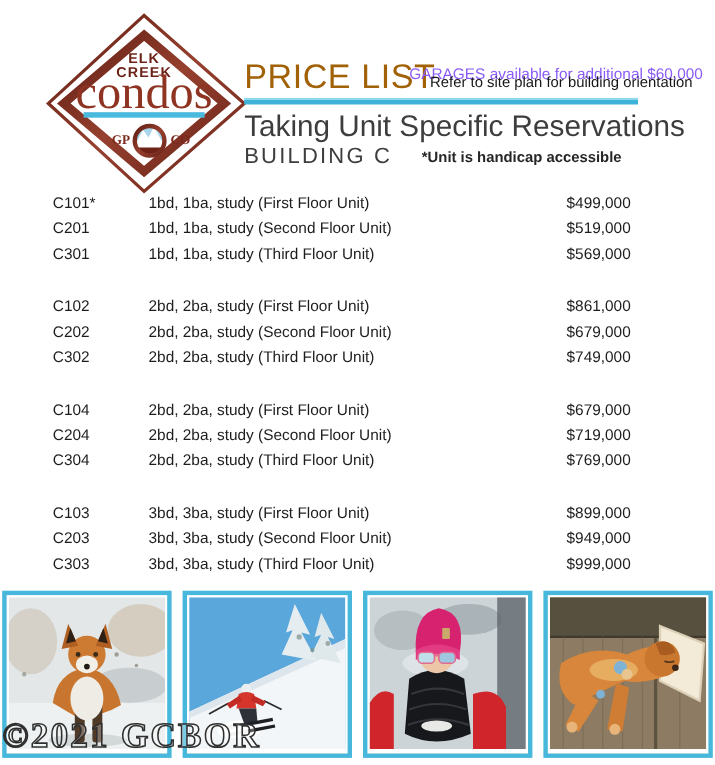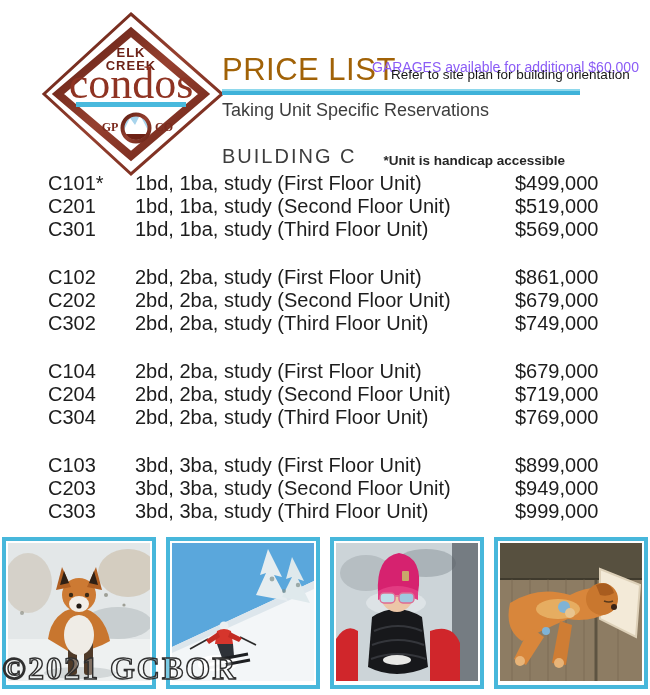--- a/index.html
+++ b/index.html
@@ -8,29 +8,29 @@
 
   
   .logo{position:absolute;left:40px;top:10px;width:186px;height:170px;}
 
   
   .title{position:absolute;left:222px;top:52px;font-size:31px;color:#a16207;letter-spacing:.5px;}
   .garages{position:absolute;left:372px;top:47px;font-size:14px;color:#8b5cf6;margin-top:12px;}
   .siteplan{position:absolute;left:372px;top:67px;font-size:13.5px;color:#161616;padding-left:19px;}
   .accentbar{position:absolute;left:222px;top:89px;width:358px;height:6px;
              background:linear-gradient(#8ed8ec 0 30%,#3fb2d9 30% 100%);}
-  .reservations{position:absolute;left:222px;top:100px;font-size:18px;color:#3d3d3d;}
-  .buildingrow{position:absolute;left:222px;top:145px;display:flex;align-items:flex-end;}
+  .reservations{position:absolute;left:222px;top:100px;font-size:27px;color:#3d3d3d;}
+  .buildingrow{position:absolute;left:222px;top:131px;display:flex;align-items:center;}
   .building{font-size:20px;letter-spacing:2px;color:#3d3d3d;}
   .handicap{font-size:13.5px;font-weight:bold;color:#262626;margin-left:27px;}
 
   
   .table{position:absolute;left:0;top:172px;width:650px;}
   .group{margin-bottom:25px;}
-  .row{display:flex;height:23px;align-items:center;font-size:20px;color:#1d1d1d;}
+  .row{display:flex;height:23px;align-items:center;font-size:14px;color:#1d1d1d;}
   .unit{margin-left:48px;width:87px;}
   .desc{width:380px;}
   .price{}
 
   
   .photos{position:absolute;left:2px;top:537px;display:flex;gap:10px;}
   .photo{width:154px;height:152px;box-sizing:border-box;border:4px solid #47b7db;
          background:#fff;padding:2px;}
   .photo svg{display:block;width:142px;height:138px;}
 

